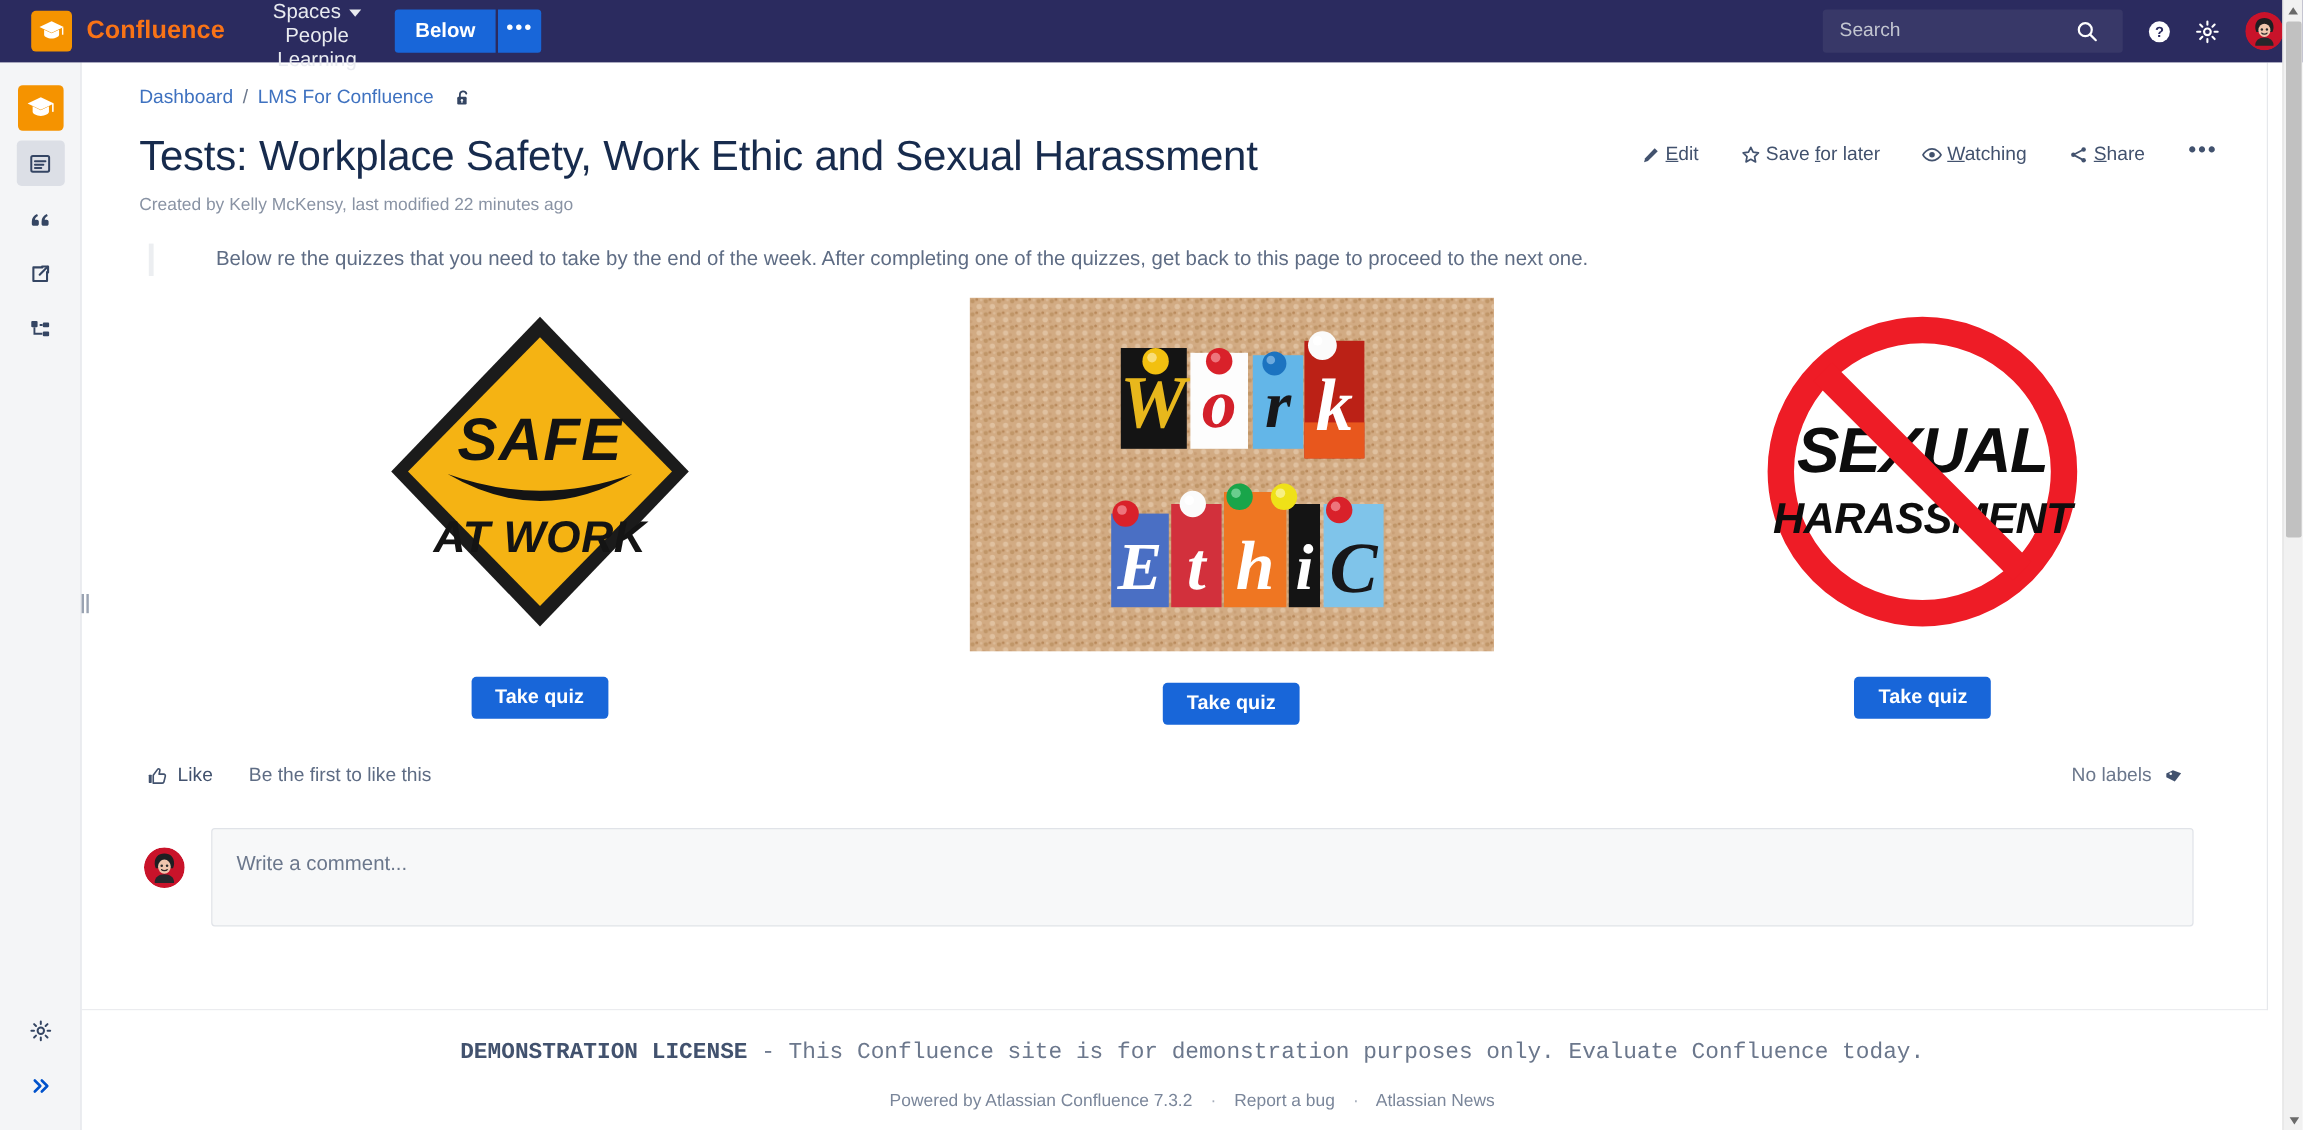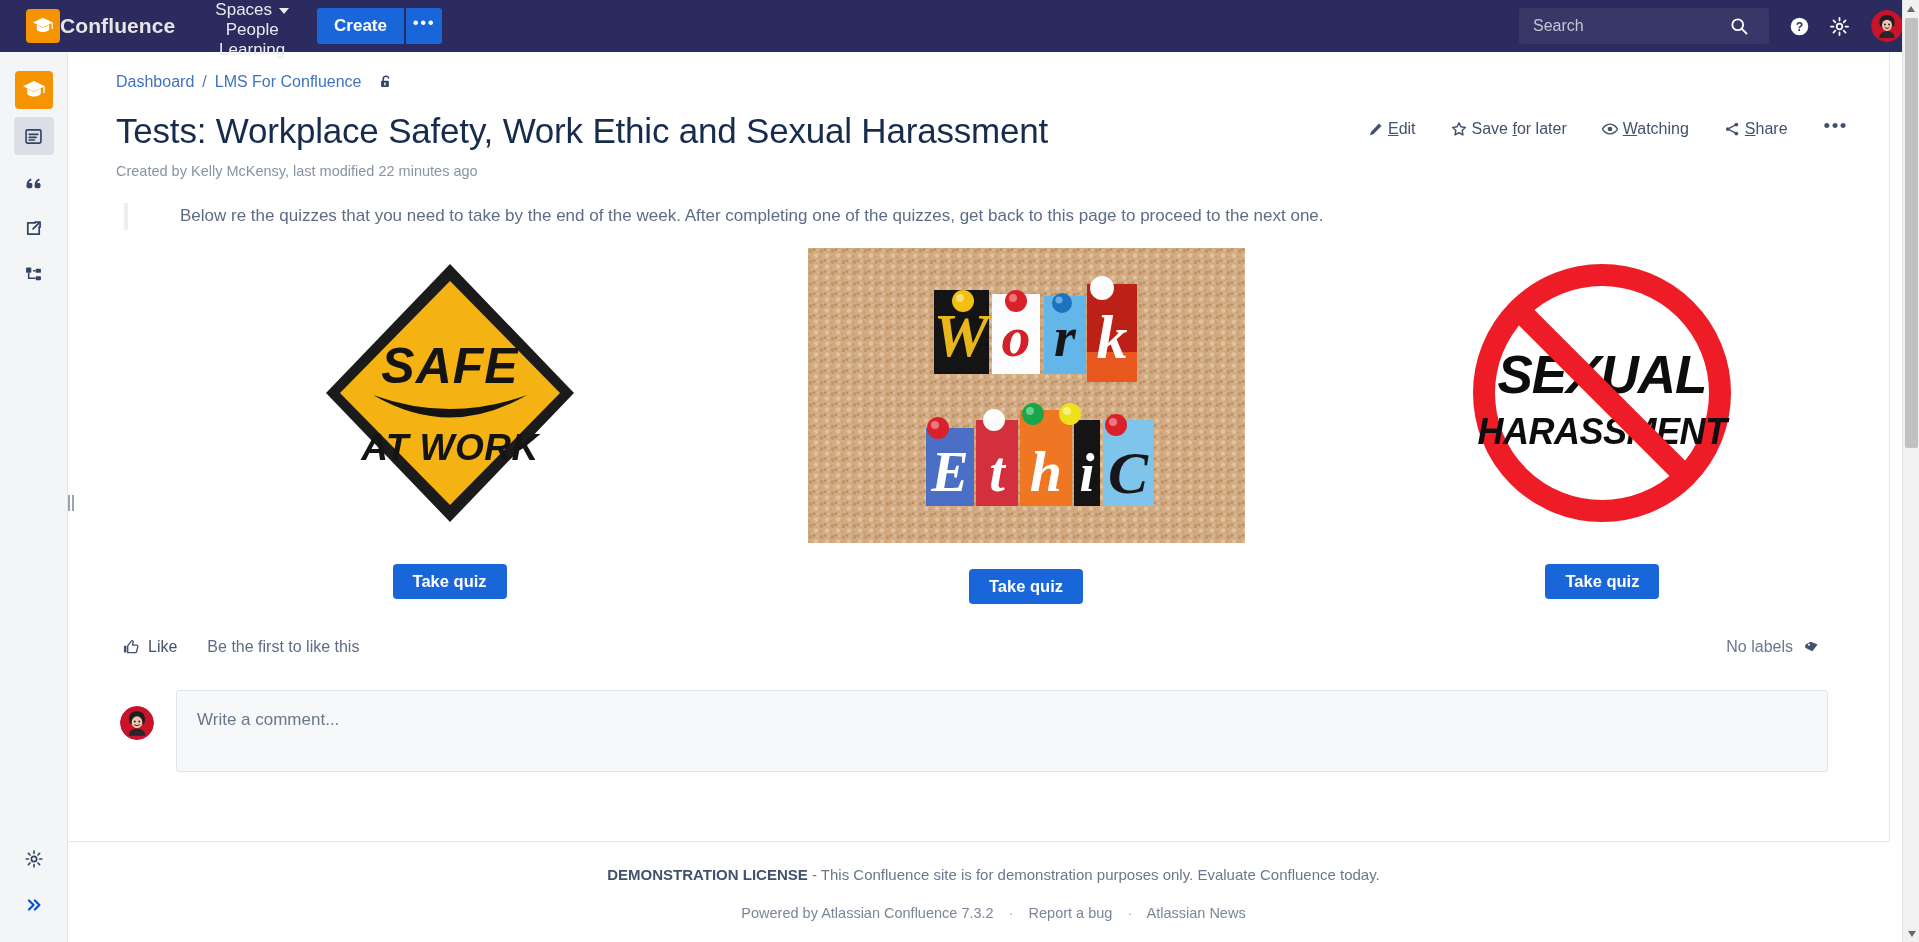--- a/index.html
+++ b/index.html
@@ -14,21 +14,21 @@
   .topnav {
     position: absolute; top: 0; left: 0; width: 1919px; height: 52px;
     background: #2b2b5f; display: flex; align-items: center; z-index: 40;
   }
   .nav-logo-box {
     width: 34px; height: 34px; border-radius: 4px; background: #f59300;
     margin-left: 26px; display: flex; align-items: center; justify-content: center;
     flex: none;
   }
   .nav-brand {
-    color: #e5e5e5; font-size: 21px; font-weight: bold; margin-left: 0;
+    color: #f97316; font-size: 21px; font-weight: bold; margin-left: 12px;
     letter-spacing: .1px; white-space: nowrap; text-align: right;
   }
   .nav-links { display: flex; align-items: center; margin-left: 26px; height: 52px; flex-direction: column; }
   .nav-link {
     color: #e9ebf0; font-size: 17px; padding: 0 14px; height: 52px;
     display: flex; align-items: center; white-space: nowrap; cursor: pointer;
   }
   .caret-dn {
     width: 0; height: 0; margin-left: 7px; margin-top: 2px;
     border-left: 5px solid transparent; border-right: 5px solid transparent;
@@ -191,21 +191,21 @@
   }
   .comment-box span {
     color: #6b778c; font-size: 17px; padding: 19px 0 0 20px;
   }
 
   
   .footer {
     position: absolute; left: 68px; top: 842px; width: 1851px; height: 100px;
     background: #fff; text-align: center; padding-top: 24px;
   }
-  .lic { font-size: 15px; color: #6b778c; }
+  .lic { font-size: 19px; color: #6b778c; font-family: Liberation Mono, monospace; }
   .lic b { color: #42526e; font-weight: bold; }
   .pw { font-size: 14.5px; color: #7a869a; margin-top: 22px; }
   .pw a { color: #7a869a; text-decoration: none; cursor: pointer; }
   .pw .dot { margin: 0 11px; color: #a5adba; }
 
   
   .collapse-handle {
     position: absolute; left: 66px; top: 490px; width: 10px; height: 26px;
     display: flex; align-items: center; justify-content: center;
     cursor: col-resize; z-index: 35;
@@ -253,21 +253,21 @@
       <span class="caret-dn"></span>
     </div>
     <div class="nav-link">
       <span>People</span>
     </div>
     <div class="nav-link">
       <span>Learning</span>
     </div>
   </div>
 
-  <div class="create-btn">Create</div>
+  <div class="create-btn">Below</div>
   <div class="create-more">•••</div>
 
   <div class="nav-right">
     <div class="search-wrap">
       <input type="text" placeholder="Search" style="">
       <div class="nav-icon-btn">
         <svg width="20" height="20" viewBox="0 0 24 24" fill="none" stroke="#ffffff" stroke-width="2.2">
           <circle cx="10.5" cy="10.5" r="6.5"></circle>
             <line x1="15.4" y1="15.4" x2="21" y2="21" stroke-linecap="round"></line>
         </svg>

